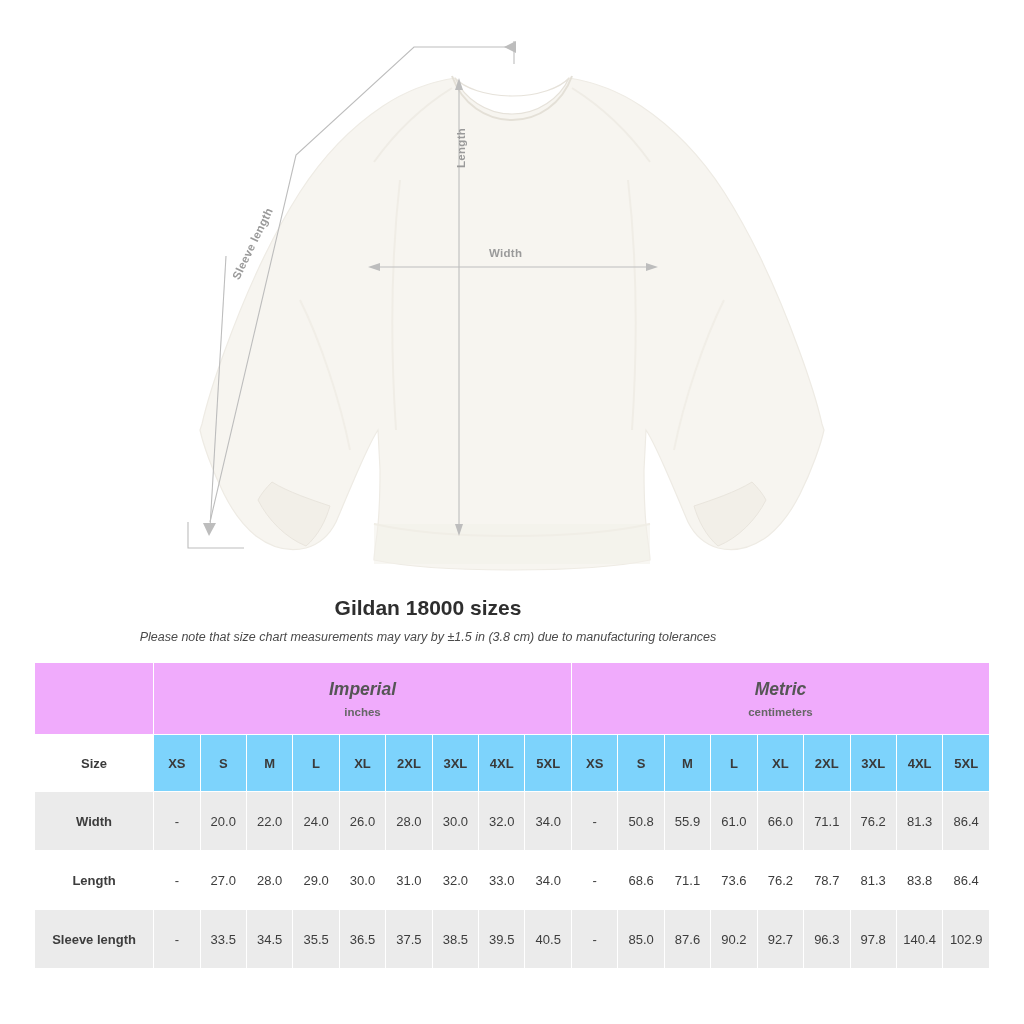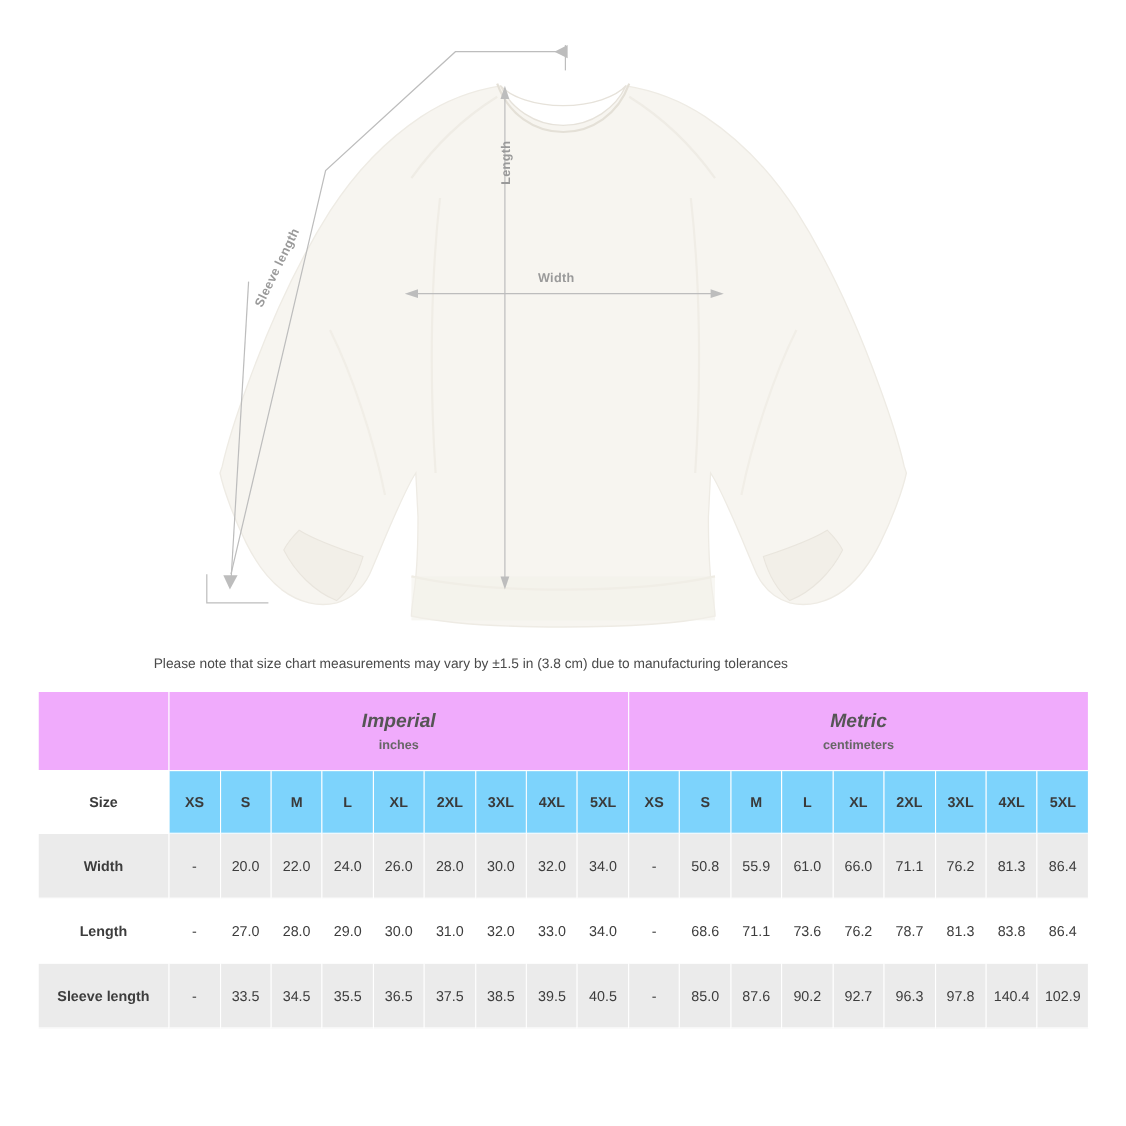--- a/index.html
+++ b/index.html
@@ -63,20 +63,21 @@
     margin-top: 6px;
   }
   .chart-title {
     font-size: 21px;
     font-weight: bold;
     color: #2e2e2e;
     margin: 0 0 10px 0;
   }
   .chart-note {
     font-size: 12.5px;
+    font-style: italic;
     color: #4a4a4a;
     margin: 0 0 18px 0;
   }
 
   
   .table-wrap {
     padding: 0 34px;
   }
   table.size-table {
     width: 956px;
@@ -200,20 +201,21 @@
         <polyline points="188,522 188,548 244,548"></polyline>
       </g>
     </svg>
 
     <span class="dim-label" id="label-length">Length</span>
     <span class="dim-label" id="label-width">Width</span>
     <span class="dim-label" id="label-sleeve">Sleeve length</span>
   </div>
 
   <div class="title-block">
+    <h1 class="chart-title">Gildan 18000 sizes</h1>
     <p class="chart-note">Please note that size chart measurements may vary by ±1.5 in (3.8 cm) due to manufacturing tolerances</p>
   </div>
 
   <div class="table-wrap">
     <table class="size-table">
       <colgroup>
         <col style="width:118px">
         <col span="9" class="col-narrow">
         <col span="9" class="col-narrow">
       </colgroup>

